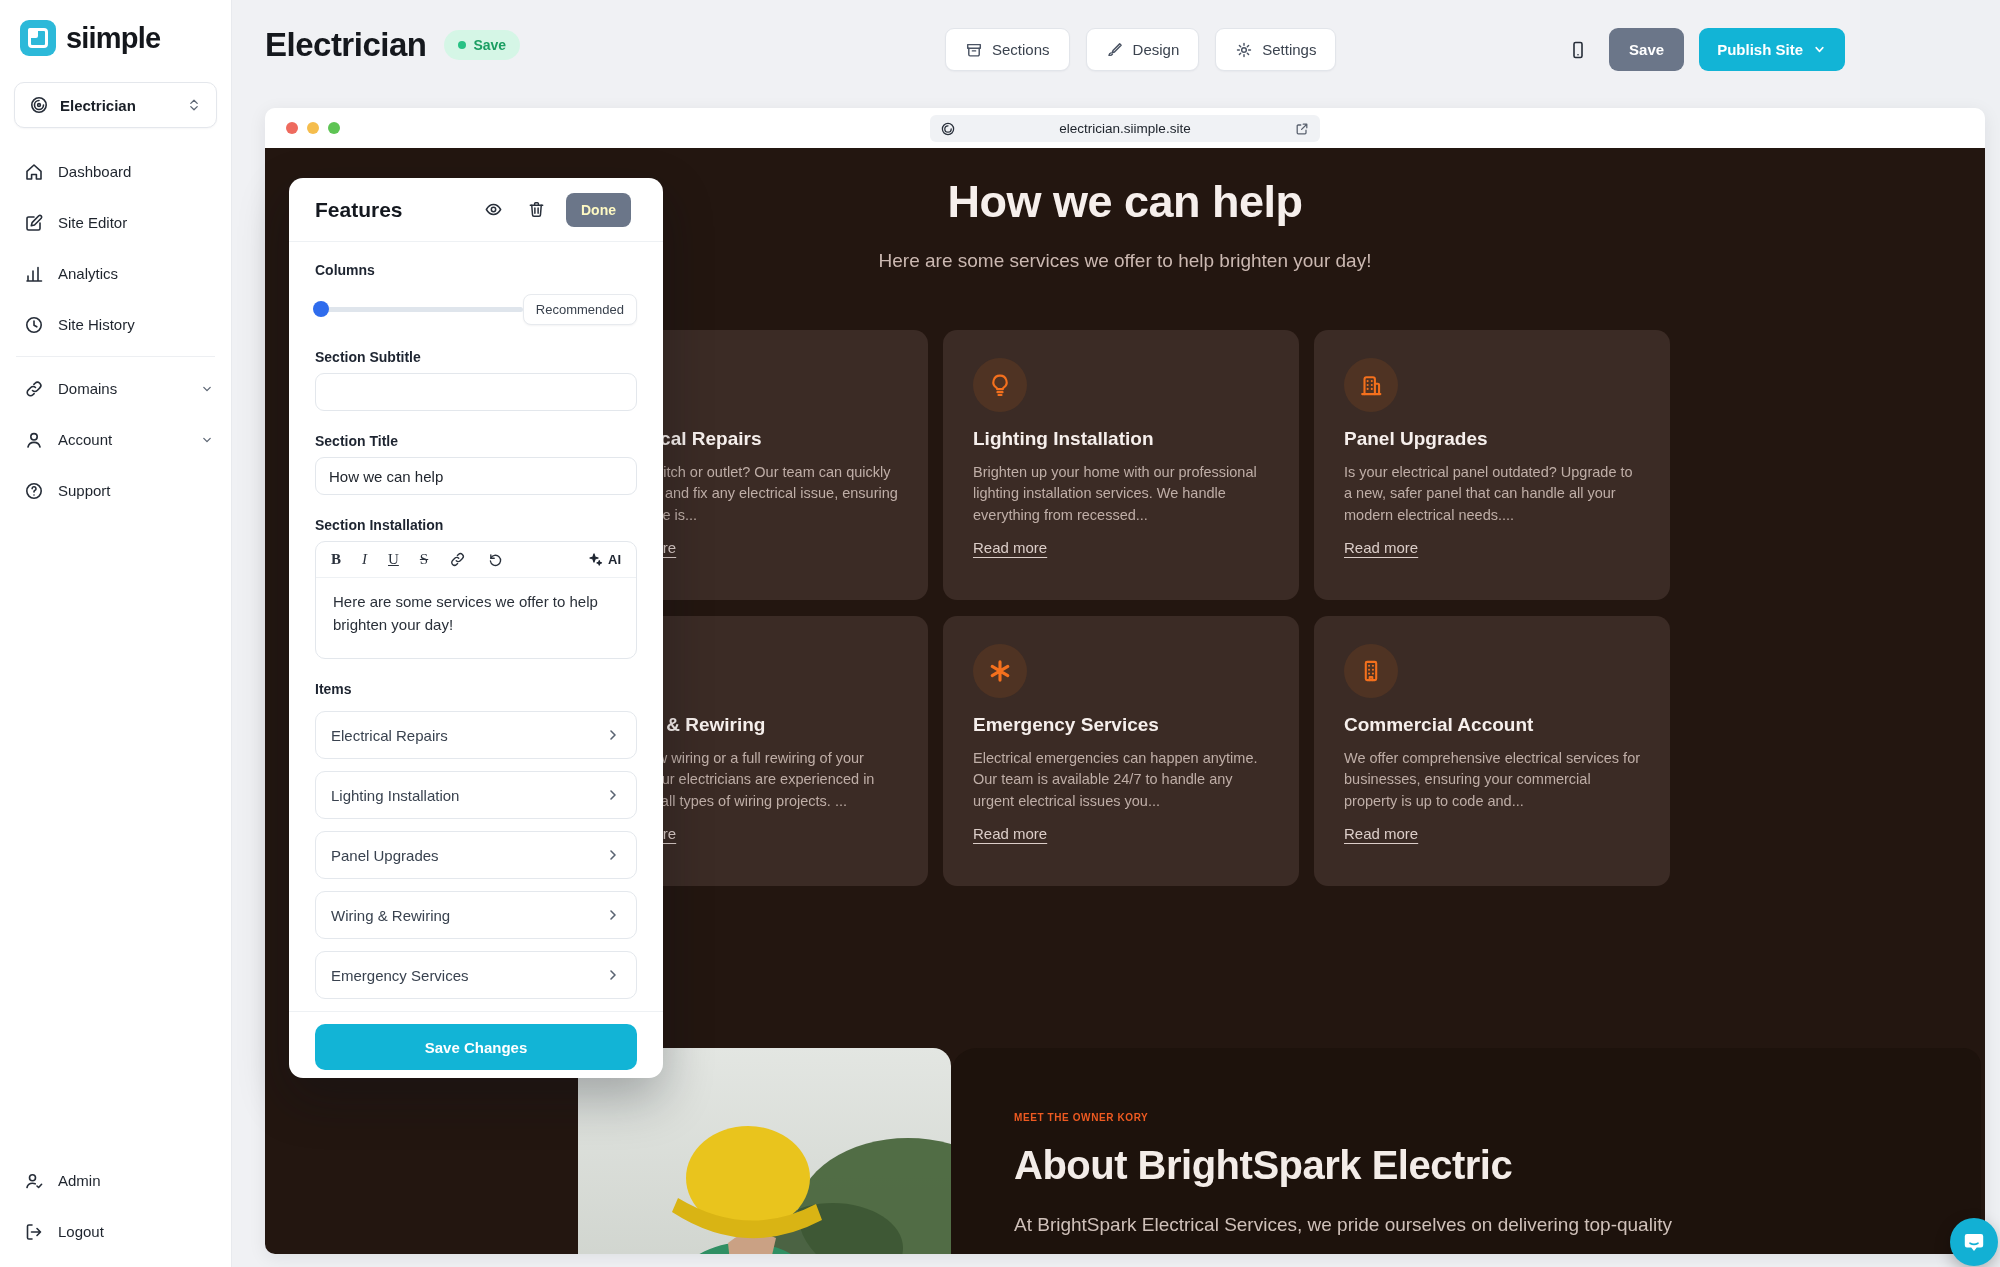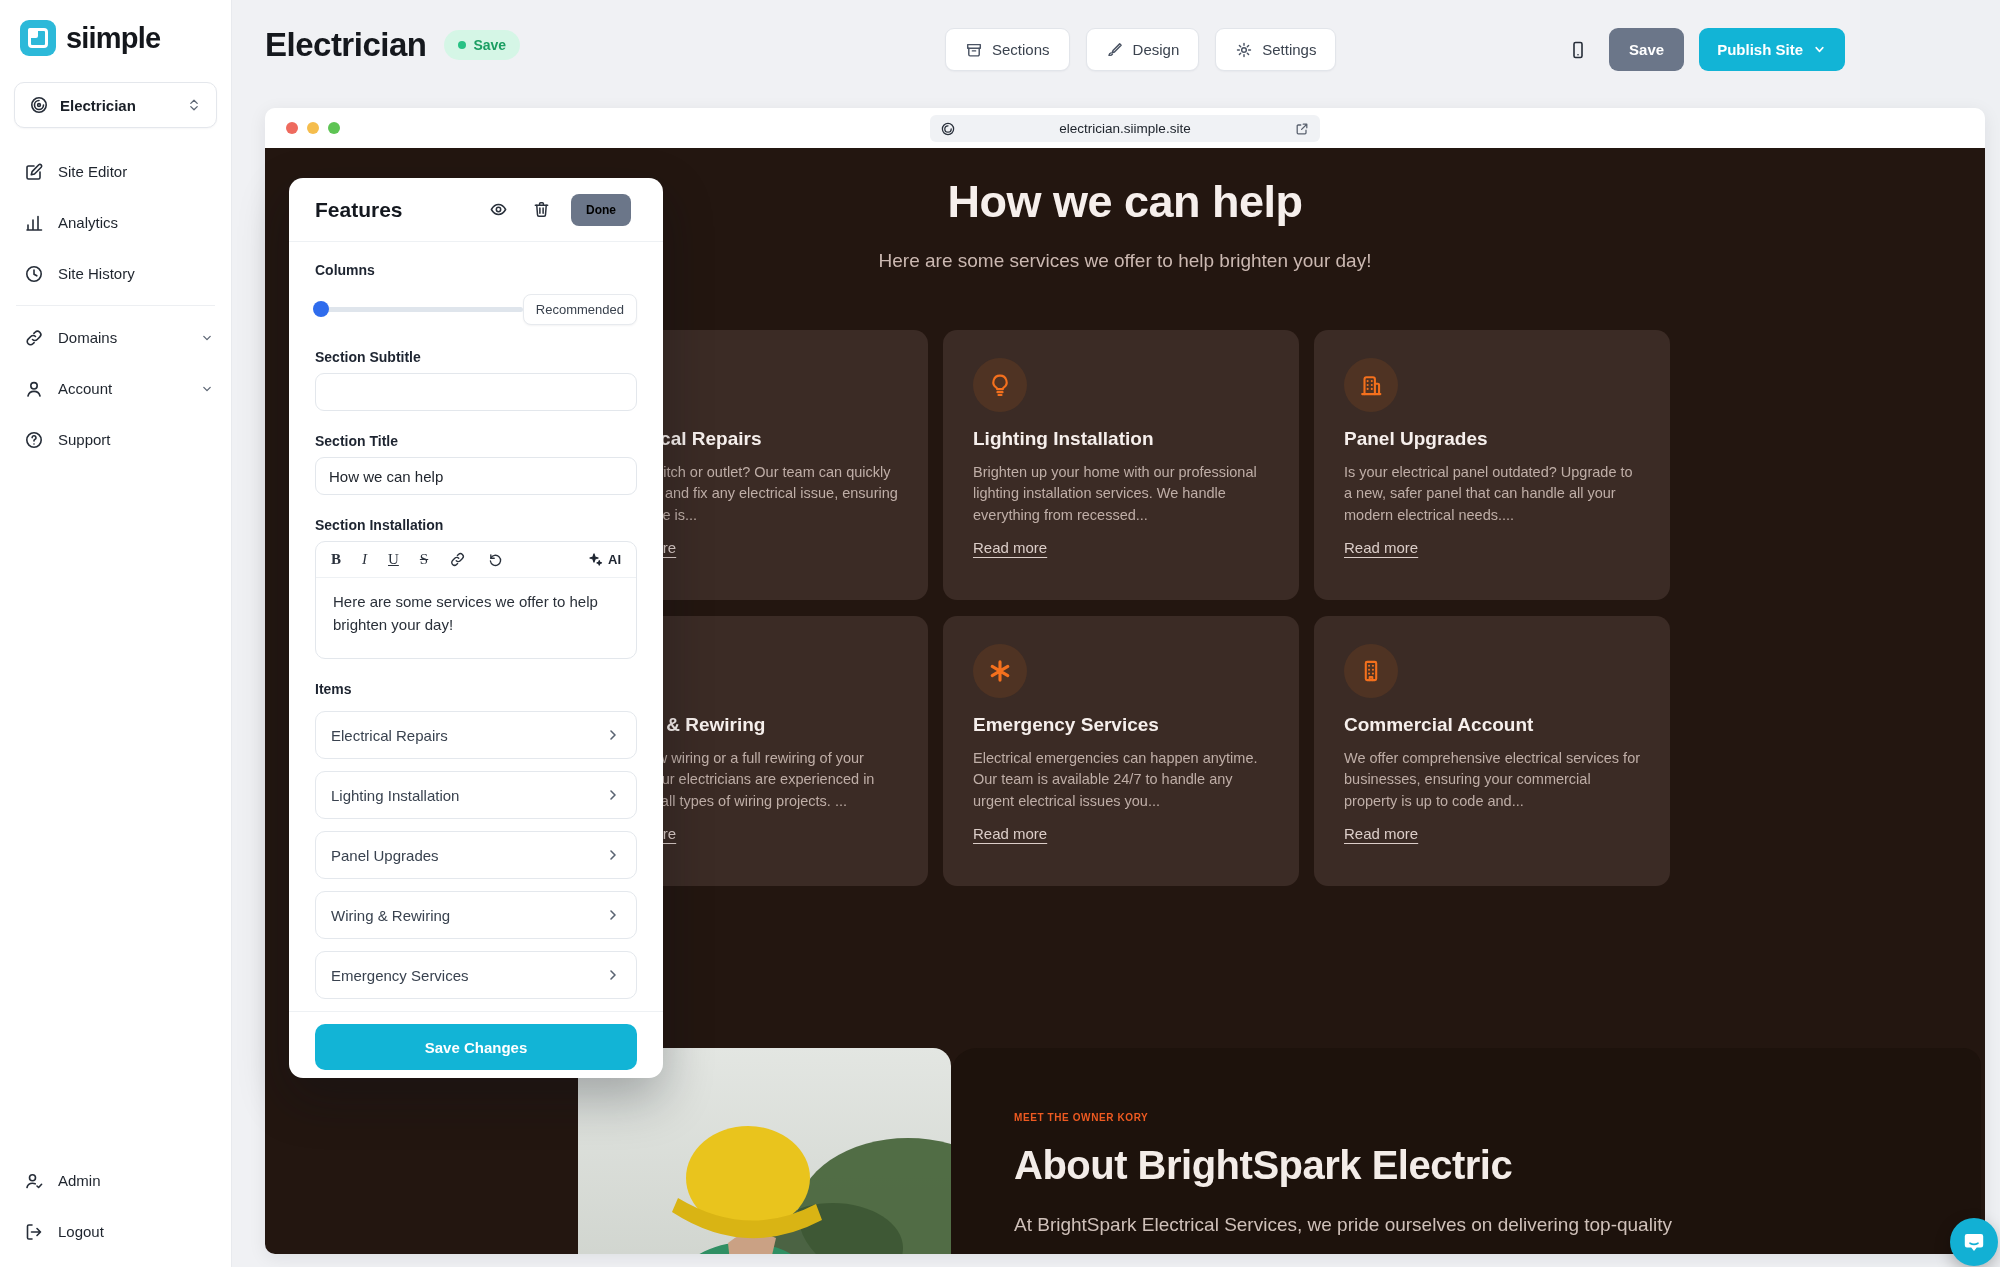--- a/index.html
+++ b/index.html
@@ -86,22 +86,22 @@
   .about-body { font-size:19px; color:#cfc0b9; }
 
   
   .fp { position:absolute; left:289px; top:178px; width:374px; height:900px; background:#fff;
         border-radius:14px; box-shadow:0 20px 50px rgba(10,15,25,.30); z-index:40; overflow:hidden; }
   .fp-head { height:64px; display:flex; align-items:center; padding:0 32px 0 26px;
              border-bottom:1px solid #eef1f4; }
   .fp-title { flex:1; font-size:21px; font-weight:700; color:#14181f; }
   .fp-iconbtn { background:none; border:none; cursor:pointer; display:flex; padding:4px; margin-left:16px; }
   .fp-iconbtn .ic { width:19px; height:19px; stroke:#2a313c; }
-  .btn-done { margin-left:16px; background:#6b7689; border:none; border-radius:8px; color:#000000;
-              font-size:12px; font-weight:600; padding:9px 15px; cursor:pointer; }
+  .btn-done { margin-left:16px; background:#6b7689; border:none; border-radius:8px; color:#fef9c3;
+              font-size:14px; font-weight:600; padding:9px 15px; cursor:pointer; }
   .fp-body { padding:20px 26px 0; }
   .fp-label { display:block; font-size:14px; font-weight:700; color:#1d2430; margin-bottom:8px; }
   .fp-label.mb16 { margin-bottom:16px; }
   .slider-row { display:flex; align-items:center; margin-bottom:24px; }
   .slider-track { position:relative; width:212px; height:5px; border-radius:3px; background:#dfe5ec; }
   .slider-thumb { position:absolute; left:-2px; top:-6px; width:16px; height:16px; border-radius:50%;
                   background:#2f6ced; cursor:grab; }
   .rec-pill { margin-left:auto; border:1px solid #e7eaee; border-radius:8px; background:#fff; padding:7px 12px;
               font-size:13px; color:#3a424e; box-shadow:0 1px 2px rgba(16,24,40,.05); }
   .fp-input { width:100%; height:38px; border:1px solid #e3e7ec; border-radius:9px; padding:0 13px;
@@ -151,20 +151,26 @@
         </svg>
       <span class="lbl">Electrician</span>
       <svg class="ic sm" viewBox="0 0 20 20">
           <path d="M6 8l4-4 4 4M6 12l4 4 4-4"></path>
         </svg>
     </div>
 
     <nav class="nav">
       <div class="nav-item">
         <svg class="ic" viewBox="0 0 20 20">
+            <path d="M3 9.3L10 3l7 6.3V17h-4.6v-4.5H7.6V17H3z"></path>
+          </svg>
+        <span class="lbl">Dashboard</span>
+      </div>
+      <div class="nav-item">
+        <svg class="ic" viewBox="0 0 20 20">
             <path d="M10 4H4.5A1.5 1.5 0 0 0 3 5.5v10A1.5 1.5 0 0 0 4.5 17h10a1.5 1.5 0 0 0 1.5-1.5V10"></path>
             <path d="M14.8 2.8a1.7 1.7 0 0 1 2.4 2.4L10.5 12l-3.2.8.8-3.2z"></path>
           </svg>
         <span class="lbl">Site Editor</span>
       </div>
       <div class="nav-item">
         <svg class="ic" viewBox="0 0 20 20">
             <path d="M4 17v-5M9 17V7M14 17V3.5M17.5 17H3"></path>
           </svg>
         <span class="lbl">Analytics</span>

